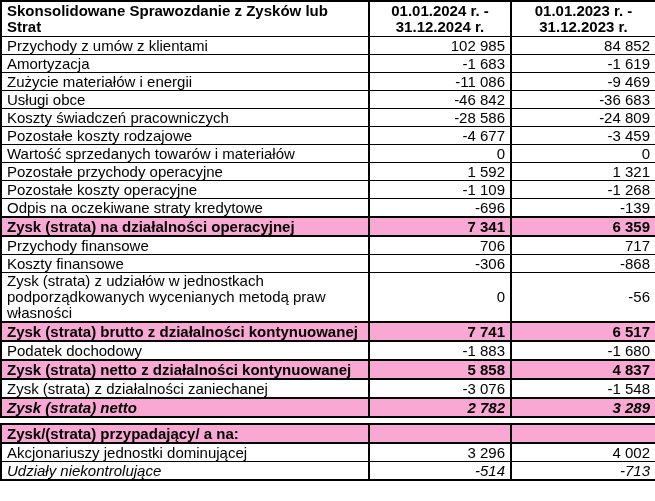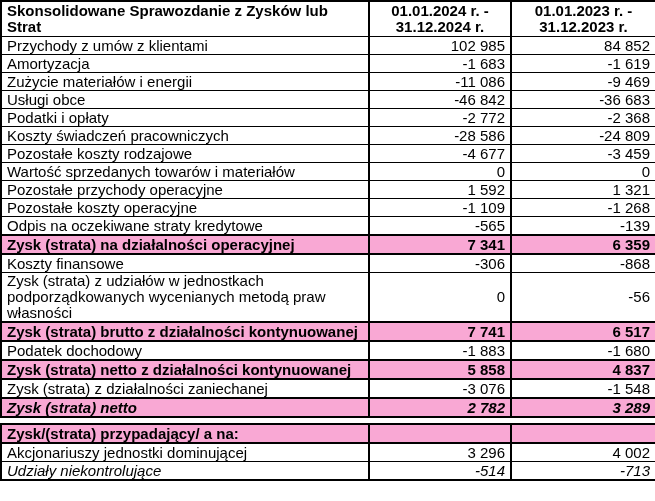--- a/index.html
+++ b/index.html
@@ -102,25 +102,20 @@
         <td class="lbl">Zużycie materiałów i energii</td>
         <td class="val">-11 086</td>
         <td class="val">-9 469</td>
       </tr>
       <tr>
         <td class="lbl">Usługi obce</td>
         <td class="val">-46 842</td>
         <td class="val">-36 683</td>
       </tr>
       <tr>
-        <td class="lbl">Podatki i opłaty</td>
-        <td class="val">-2 772</td>
-        <td class="val">-2 368</td>
-      </tr>
-      <tr>
         <td class="lbl">Koszty świadczeń pracowniczych</td>
         <td class="val">-28 586</td>
         <td class="val">-24 809</td>
       </tr>
       <tr>
         <td class="lbl">Pozostałe koszty rodzajowe</td>
         <td class="val">-4 677</td>
         <td class="val">-3 459</td>
       </tr>
       <tr>
@@ -133,27 +128,32 @@
         <td class="val">1 592</td>
         <td class="val">1 321</td>
       </tr>
       <tr>
         <td class="lbl">Pozostałe koszty operacyjne</td>
         <td class="val">-1 109</td>
         <td class="val">-1 268</td>
       </tr>
       <tr>
         <td class="lbl">Odpis na oczekiwane straty kredytowe</td>
-        <td class="val">-565</td>
+        <td class="val">-696</td>
         <td class="val">-139</td>
       </tr>
       <tr class="total">
         <td class="lbl">Zysk (strata) na działalności operacyjnej</td>
         <td class="val">7 341</td>
         <td class="val">6 359</td>
+      </tr>
+      <tr>
+        <td class="lbl">Przychody finansowe</td>
+        <td class="val">706</td>
+        <td class="val">717</td>
       </tr>
       <tr>
         <td class="lbl">Koszty finansowe</td>
         <td class="val">-306</td>
         <td class="val">-868</td>
       </tr>
       <tr>
         <td class="lbl">Zysk (strata) z udziałów w jednostkach podporządkowanych wycenianych metodą praw własności</td>
         <td class="val">0</td>
         <td class="val">-56</td>

